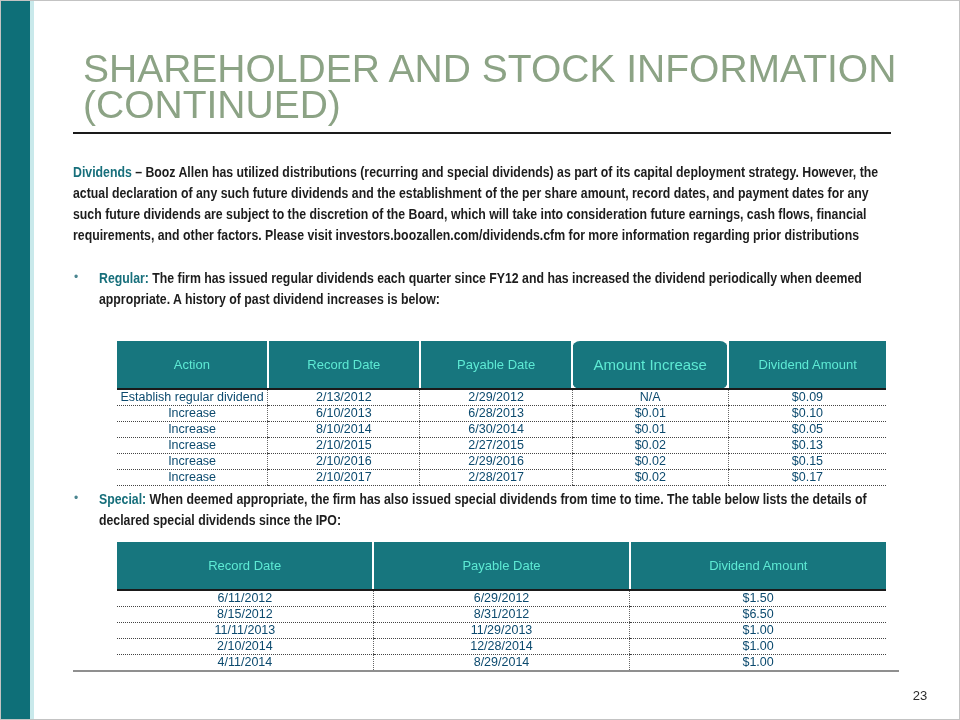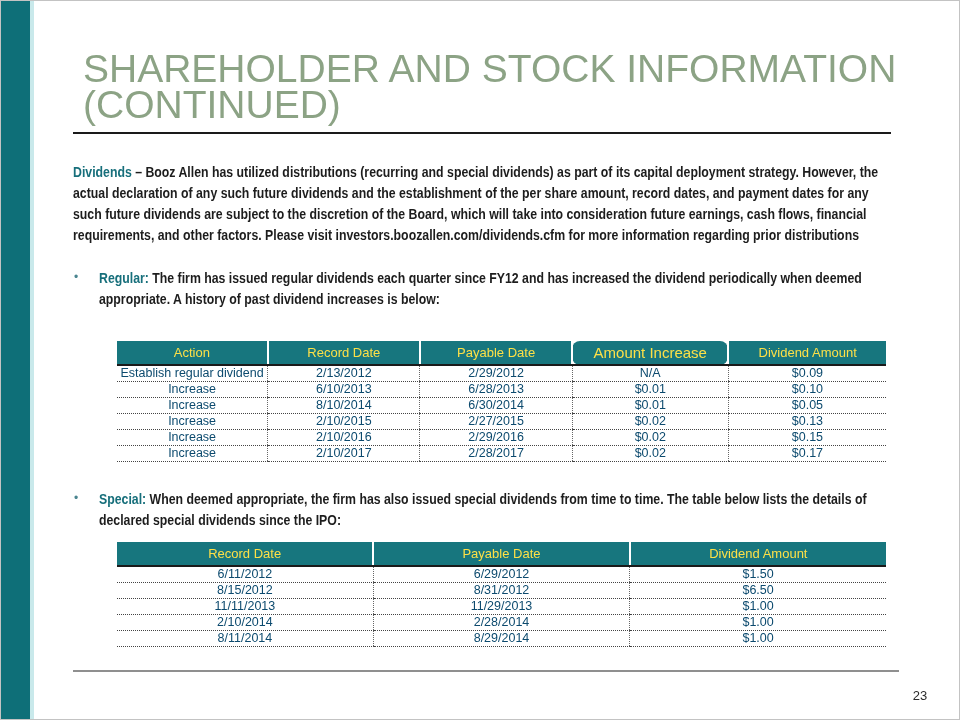--- a/index.html
+++ b/index.html
@@ -33,22 +33,22 @@
   .bullet-1 { left: 70px; top: 266px; }
   .bullet-2 { left: 70px; top: 487px; }
   .bullet-dot { width: 25px; flex: 0 0 25px; color: #4A8590; font-size: 12px; line-height: 21px; padding-left: 3px; }
   .bullet-text { width: 978px; font-size: 15px; line-height: 21px; font-weight: 700; color: #1d1d1d; }
 
   
   .divtable { position: absolute; left: 116px; width: 769px; border-collapse: collapse; table-layout: fixed; }
   .t1 { top: 340px; }
   .t2 { top: 541px; }
   .divtable thead th {
-    background: #17767E; color: #fde047; font-weight: 400; font-size: 13px;
-    height: 21px; padding: 1px 2px; text-align: center;
+    background: #17767E; color: #5eead4; font-weight: 400; font-size: 13px;
+    height: 21px; padding: 13px 2px; text-align: center;
     border-bottom: 2px solid #1a1a1a;
   }
   .divtable thead th + th { border-left: 2px solid #ffffff; }
   .t1 th:nth-child(4) { font-size: 15px; border-radius: 8px; }
   .divtable tbody td {
     text-align: center; font-size: 12.5px; color: #0c4a6e;
     height: 15px; padding: 0 2px; line-height: 15px;
     border-bottom: 1px dotted #444444;
   }
   .divtable tbody td + td { border-left: 1px dotted #666666; }
@@ -178,25 +178,25 @@
           <td>8/31/2012</td>
           <td>$6.50</td>
         </tr>
         <tr>
           <td>11/11/2013</td>
           <td>11/29/2013</td>
           <td>$1.00</td>
         </tr>
         <tr>
           <td>2/10/2014</td>
-          <td>2/28/2014</td>
+          <td>12/28/2014</td>
           <td>$1.00</td>
         </tr>
         <tr>
-          <td>8/11/2014</td>
+          <td>4/11/2014</td>
           <td>8/29/2014</td>
           <td>$1.00</td>
         </tr>
       </tbody>
     </table>
 
   <div class="footer-rule"></div>
   <div class="page-number">23</div>
 </div>
 

